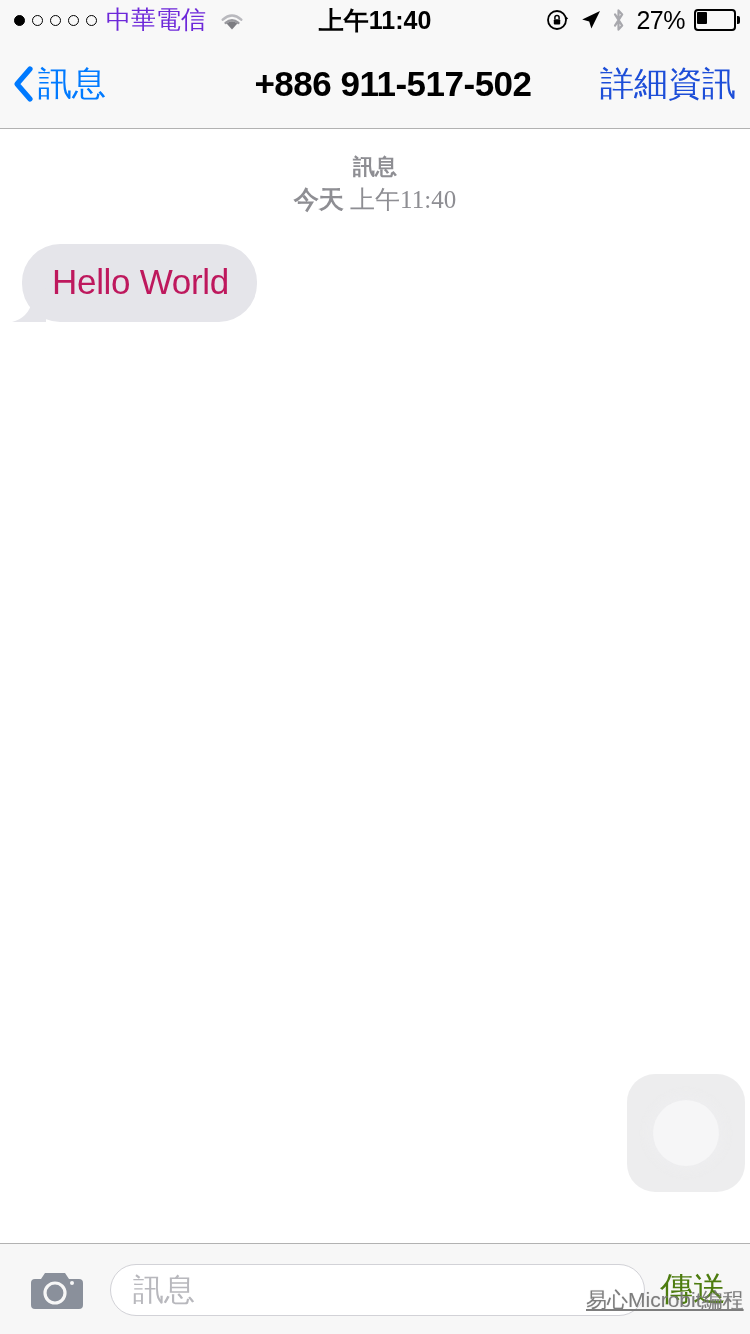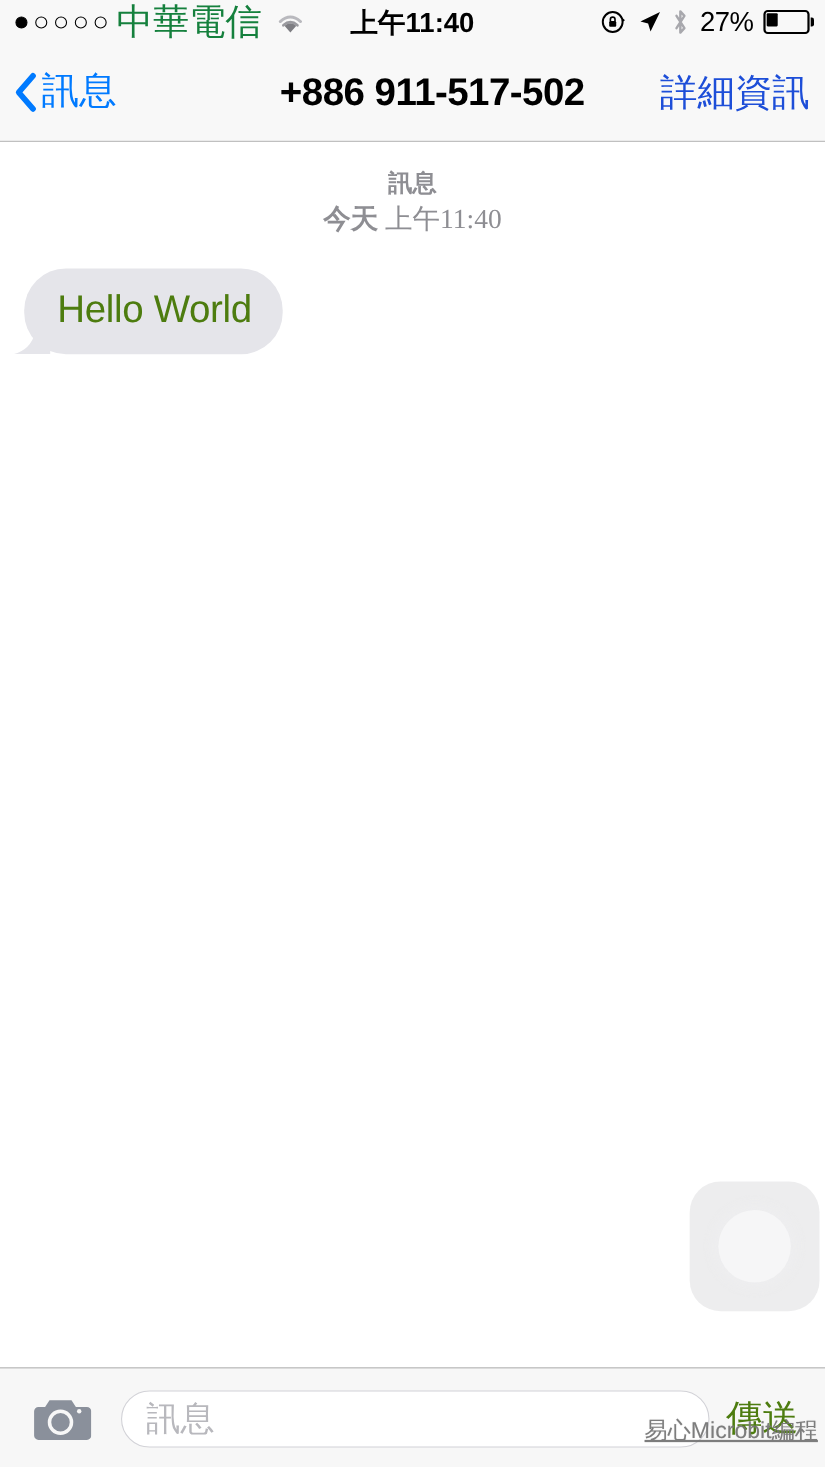--- a/index.html
+++ b/index.html
@@ -14,21 +14,21 @@
   
   .status-bar{
     position:absolute; top:0; left:0; width:750px; height:40px;
     background:#f8f8f8;
     display:flex; align-items:center;
   }
   .sb-left{ position:absolute; left:14px; top:0; height:40px; display:flex; align-items:center; gap:9px; }
   .dots{ display:flex; align-items:center; gap:7px; }
   .dot{ width:11px; height:11px; border-radius:50%; border:1.6px solid #000; }
   .dot.filled{ background:#000; }
-  .carrier{ font-size:33px; color:#15803d; letter-spacing:0px; line-height:1; padding-bottom:2px; }
+  .carrier{ font-size:25px; color:#6d28d9; letter-spacing:0px; line-height:1; padding-bottom:2px; }
   .wifi{ width:28px; height:21px; position:relative; margin-left:3px; }
   .wifi svg{ display:block; }
 
   .sb-center{
     position:absolute; left:0; width:750px; top:0; height:40px;
     display:flex; align-items:center; justify-content:center;
     font-size:25px; font-weight:600; color:#000; letter-spacing:0px;
   }
   .sb-right{ position:absolute; right:10px; top:0; height:40px; display:flex; align-items:center; gap:9px; }
   .rot-lock{ width:24px; height:24px; }
@@ -83,21 +83,21 @@
   .ts-time{ font-size:25px; color:#8e8e93; display:block; margin-top:2px;font-family:Liberation Serif, serif; }
   .ts-time .t-day{ font-weight:bold; }
 
   .msg-row{ margin-top:28px; padding-left:22px; display:flex; }
   .bubble{
     position:relative;
     background:#e5e5ea;
     border-radius:38px;
     padding:18px 28px 20px 30px;
     max-width:560px;
-    font-size:35px; color:#4d7c0f; line-height:1.15;
+    font-size:35px; color:#be185d; line-height:1.15;
     letter-spacing:-0.3px;
   }
   .bubble .tail{
     position:absolute; left:-10px; bottom:0; width:34px; height:34px; overflow:hidden;
   }
   .bubble .tail svg{ display:block; }
 
   
   .assistive{
     position:absolute; left:627px; top:945px; width:118px; height:118px;

